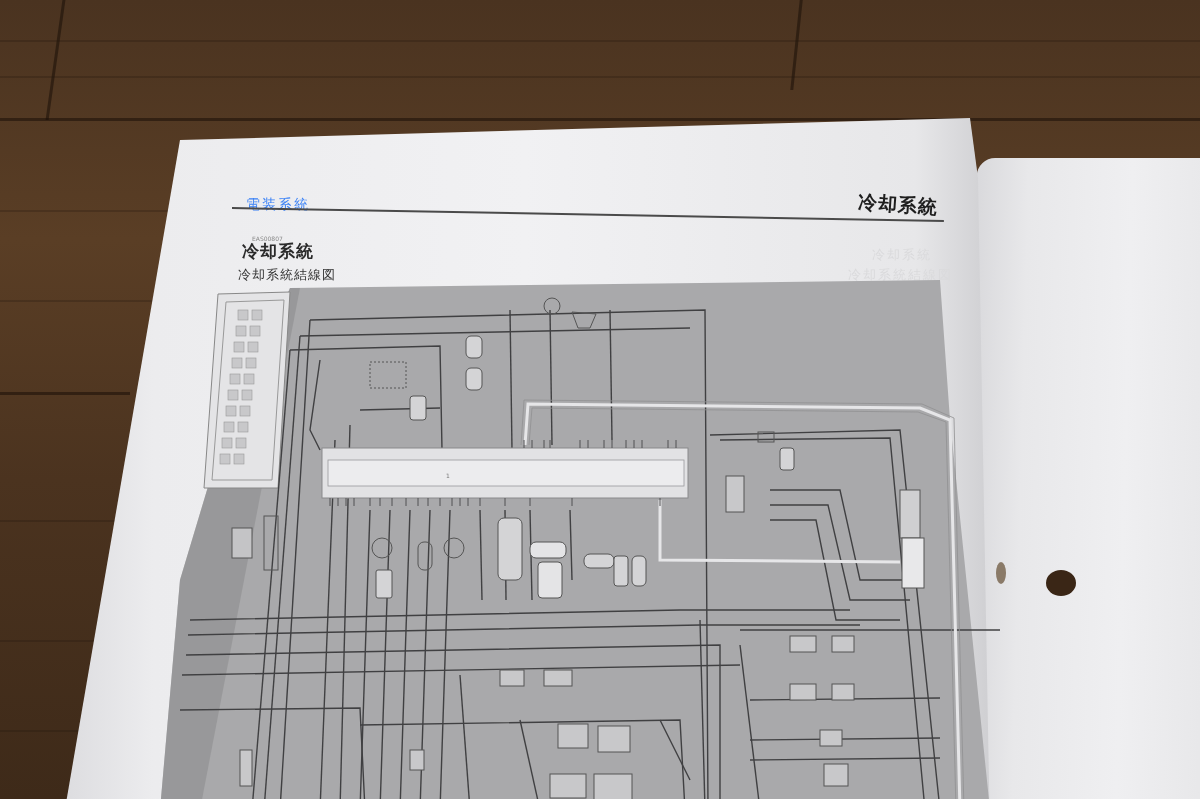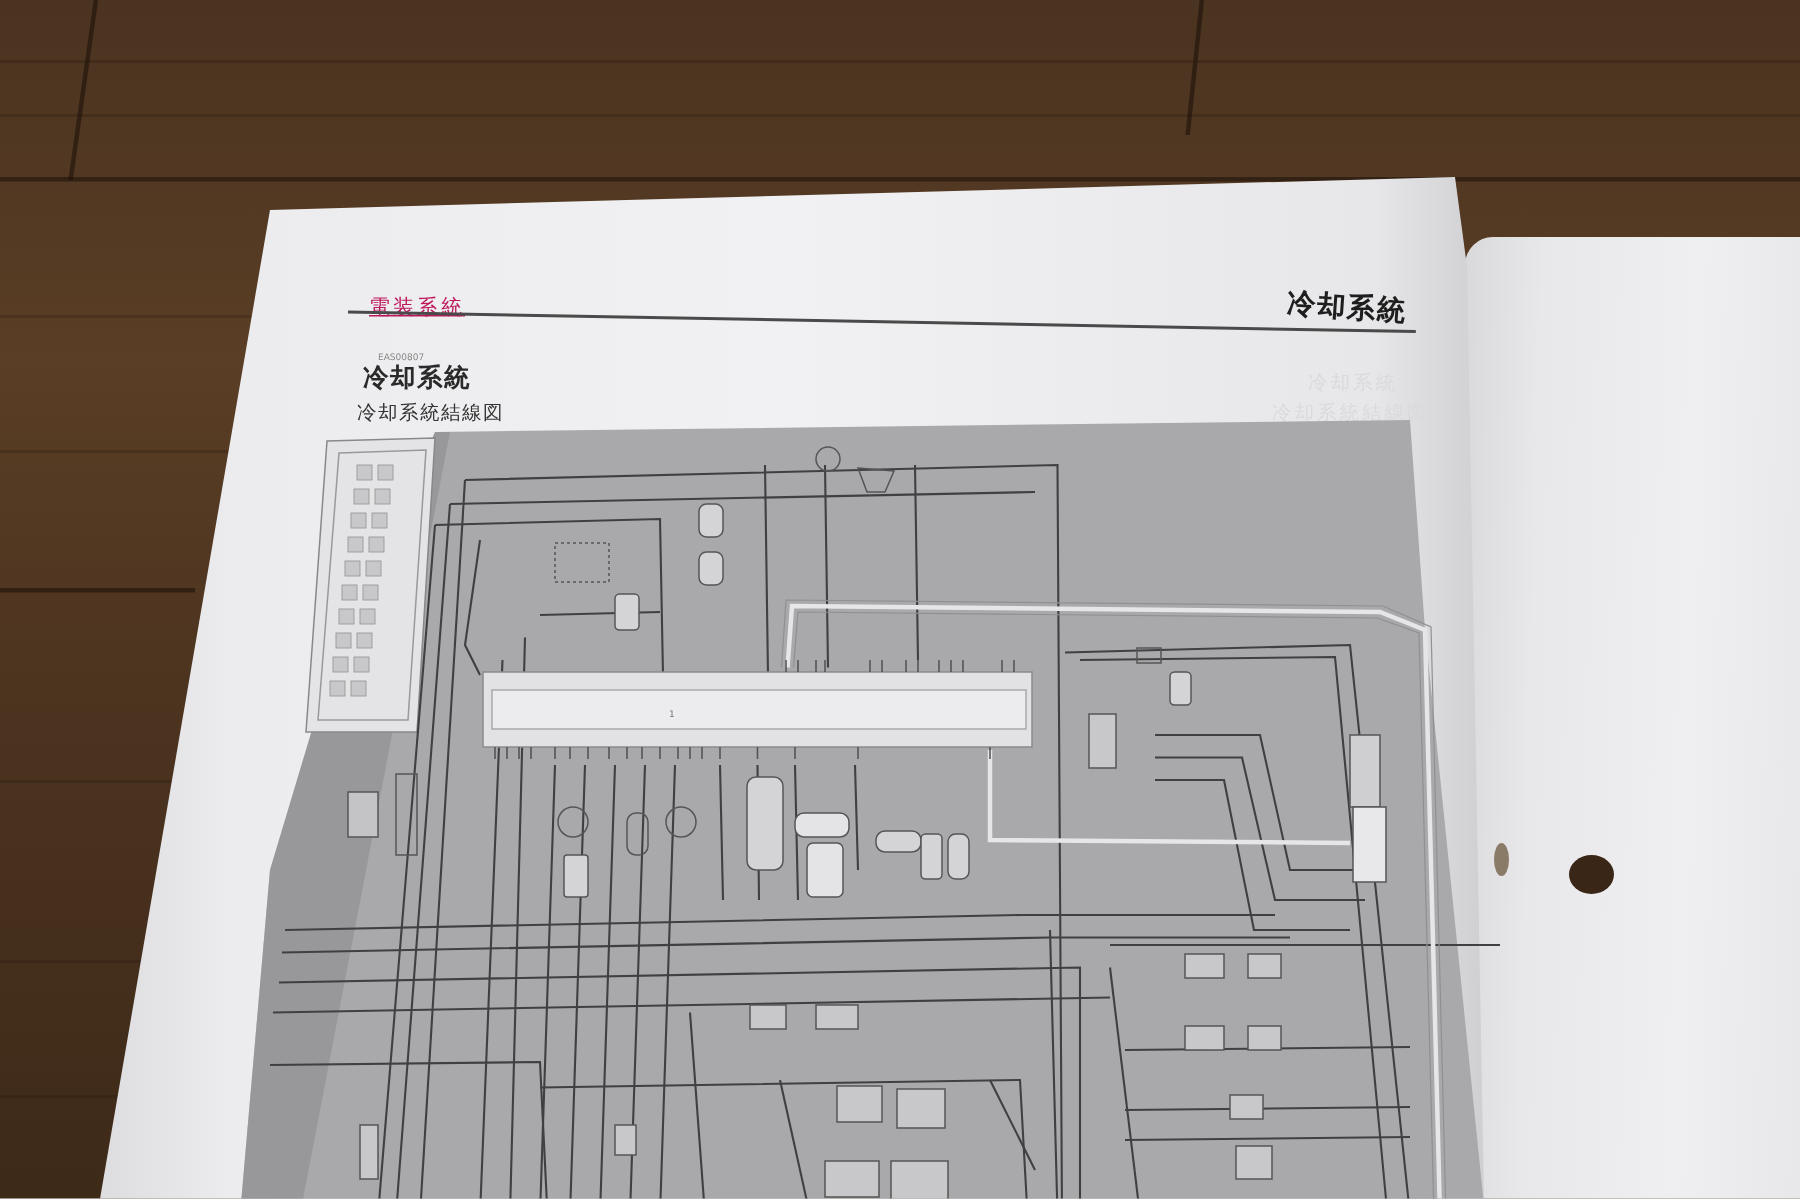--- a/index.html
+++ b/index.html
@@ -28,21 +28,21 @@
   }
   #page-header-rule {
     position:absolute; left:232px; top:207px; width:712px; height:2px;
     background:#4a4a4a; transform: rotate(1.05deg); transform-origin:left center;
   }
   #header-title {
     position:absolute; left:858px; top:192px; font-size:19px; font-weight:bold; color:#1e1e1e;
     transform: rotate(4deg); letter-spacing:1px;
   }
   #faint-left-heading {
-    position:absolute; left:246px; top:196px; font-size:14px; color:#be185d; letter-spacing:2px;text-decoration:underline;
+    position:absolute; left:246px; top:196px; font-size:14px; color:#3b82f6; letter-spacing:2px;
   }
   #section-title {
     position:absolute; left:242px; top:240px; font-size:17px; font-weight:bold; color:#2a2a2a; letter-spacing:1px;
   }
   #diagram-caption {
     position:absolute; left:238px; top:266px; font-size:13px; color:#333; letter-spacing:1px;
   }
   #section-tag { position:absolute; left:252px; top:235px; font-size:6px; color:#888; }
   .faint-right { position:absolute; color:#dadadc; font-size:13px; letter-spacing:2px; }
 

